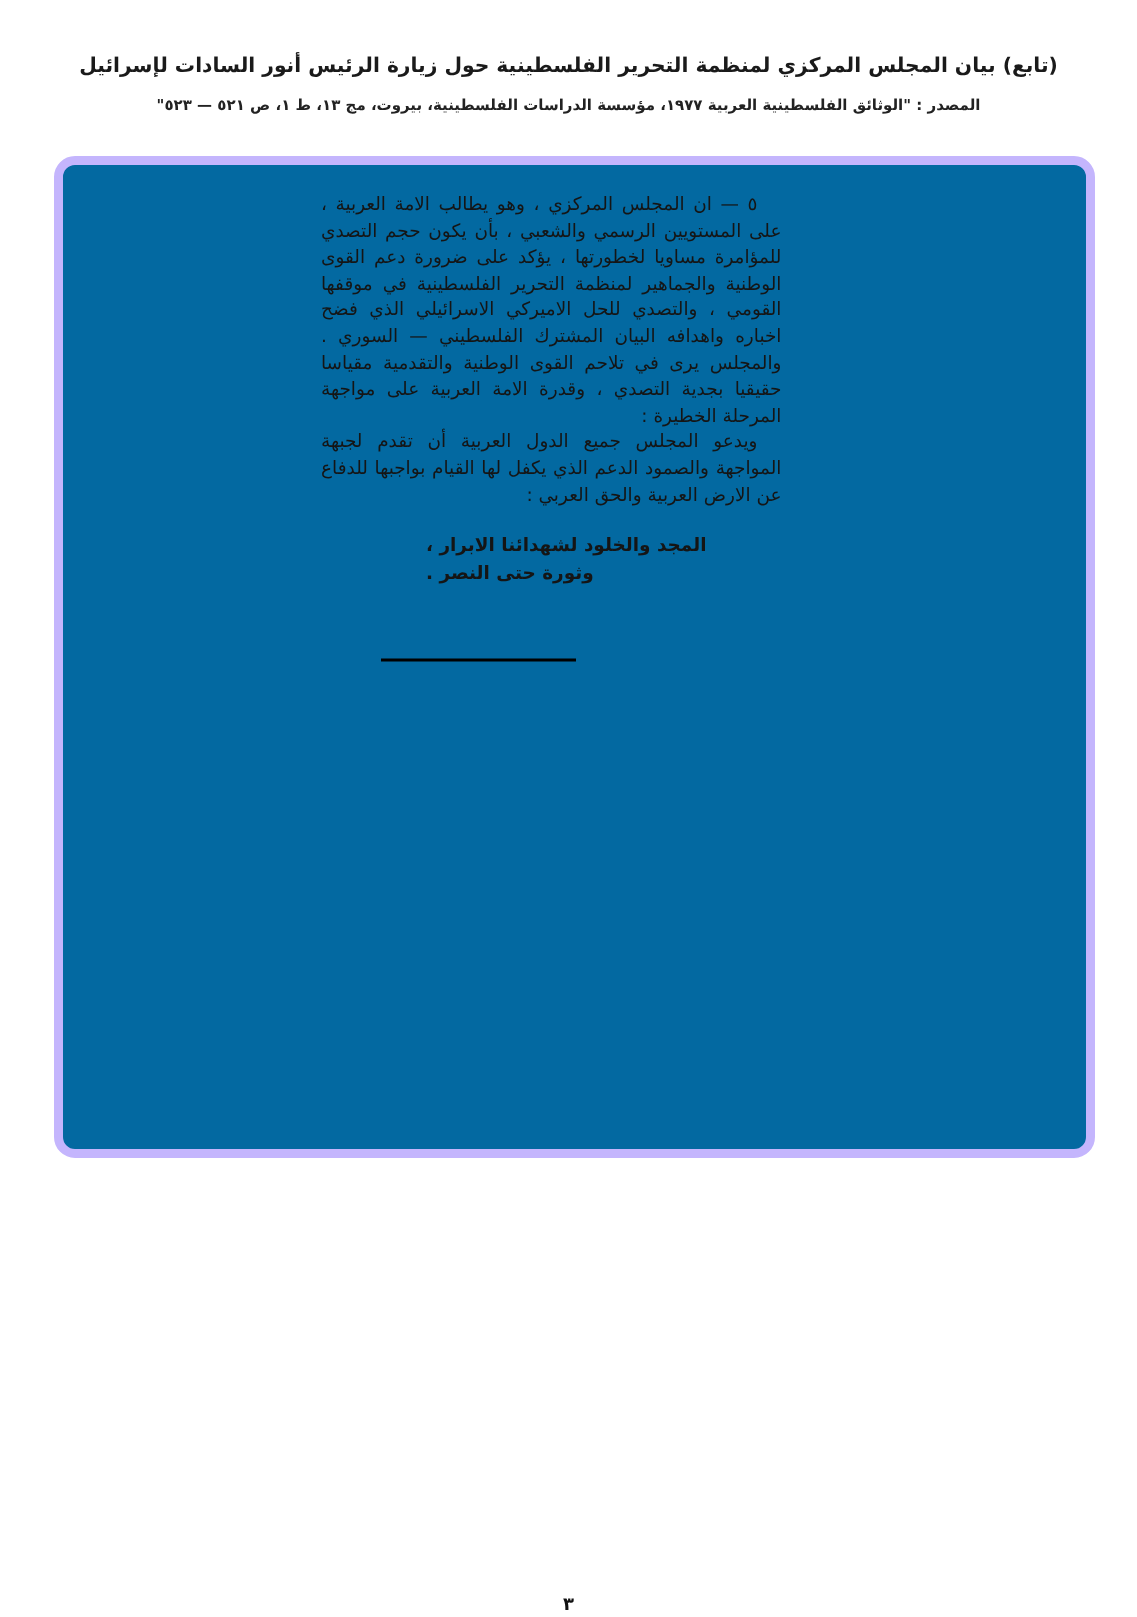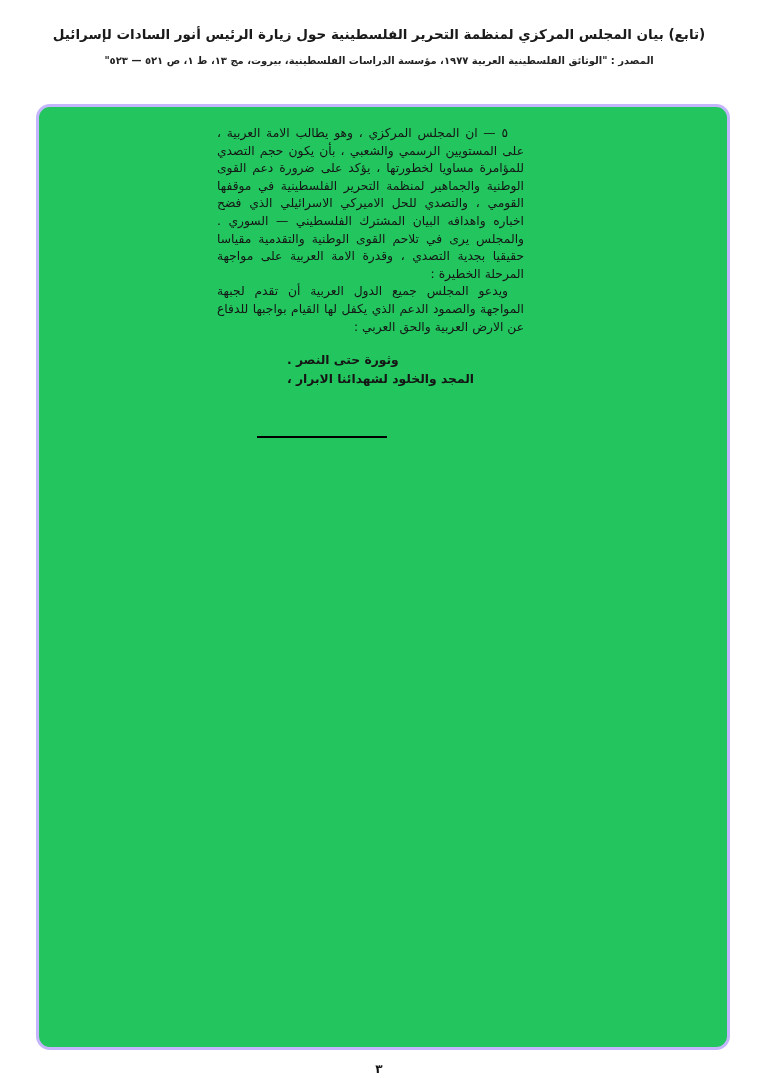--- a/index.html
+++ b/index.html
@@ -7,40 +7,40 @@
     width:758px; height:1078px;
     background:#ffffff;
     color:#1a1a1a;
     font-family:"DejaVu Sans", sans-serif;
     position:relative;
     overflow:hidden;
   }
   .header {
     direction:rtl;
     text-align:center;
-    padding-top:26px;
+    padding-top:36px;
   }
   .doc-title {
     font-size:13.5px;
     font-weight:bold;
     letter-spacing:0.2px;
   }
   .doc-source {
     font-size:10px;
     font-weight:bold;
     margin-top:13px;
     color:#222222;
   }
   .green-box {
     position:absolute;
     left:36px; top:104px;
-    width:694px; height:946px;
-    border:3px solid #c4b5fd;
+    width:694px; height:668px;
+    border:6px solid #c4b5fd;
     border-radius:14px;
-    background:#22c55e;
+    background:#0369a1;
   }
   .text-col {
     position:absolute;
     top:18px;
     right:203px;
     width:307px;
     direction:rtl;
     text-align:justify;
     font-size:12.3px;
     line-height:17.6px;
@@ -89,22 +89,22 @@
     <div class="text-col">
 
       <p class="para">٥ — ان المجلس المركزي ، وهو يطالب الامة العربية ، على المستويين الرسمي والشعبي ، بأن يكون حجم التصدي للمؤامرة مساويا لخطورتها ، يؤكد على ضرورة دعم القوى الوطنية والجماهير لمنظمة التحرير الفلسطينية في موقفها القومي ، والتصدي للحل الاميركي الاسرائيلي الذي فضح اخباره واهدافه البيان المشترك الفلسطيني — السوري . والمجلس يرى في تلاحم القوى الوطنية والتقدمية مقياسا حقيقيا بجدية التصدي ، وقدرة الامة العربية على مواجهة المرحلة الخطيرة :</p>
 
 
       <p class="para">ويدعو المجلس جميع الدول العربية أن تقدم لجبهة المواجهة والصمود الدعم الذي يكفل لها القيام بواجبها للدفاع عن الارض العربية والحق العربي :</p>
 
 
 
       <div class="closing">
+        <p>المجد والخلود لشهدائنا الابرار ،</p>
         <p>وثورة حتى النصر .</p>
-        <p>المجد والخلود لشهدائنا الابرار ،</p>
       </div>
 
       <div class="separator"></div>
 
     </div>
   </div>
 
   <div class="page-number">٣</div>
 
 </div>

